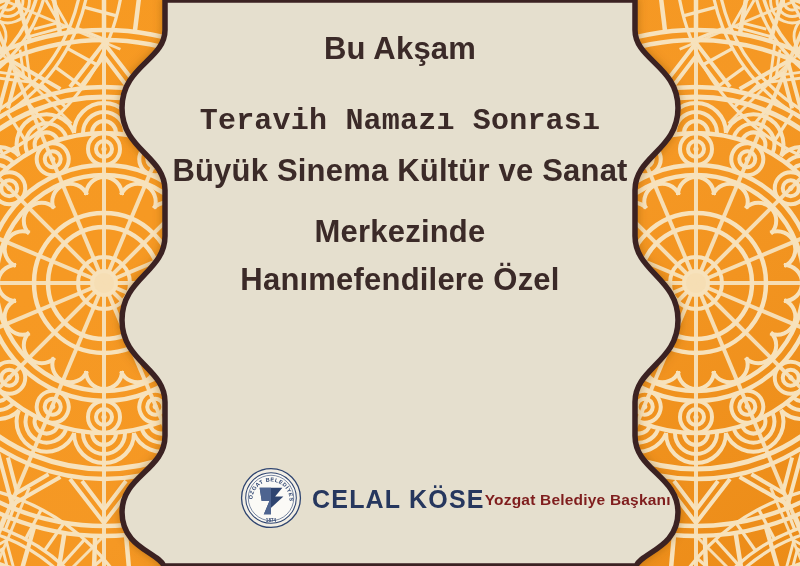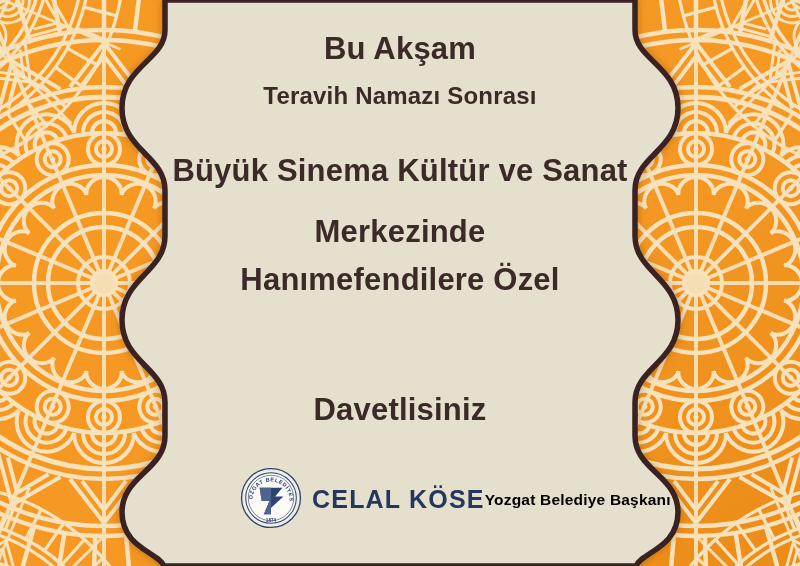--- a/index.html
+++ b/index.html
@@ -39,21 +39,21 @@
     left:-40px;width:580px;
     text-align:center;
     color:#3B2A28;
     font-weight:bold;
     font-family:"Liberation Sans","DejaVu Sans",sans-serif;
     letter-spacing:.2px;
     line-height:1;
     white-space:nowrap;
   }
   .msg-line.l0{top:33px;font-size:31px;}
-  .msg-line.l1{top:84px;font-size:24px;}
+  .msg-line.l1{top:106px;font-size:30px;font-family:Liberation Mono, monospace;}
   .msg-line.l2{top:155px;font-size:31px;}
   .msg-line.l3{top:216px;font-size:31px;}
   .msg-line.l4{top:264px;font-size:31px;}
   .msg-line.l5{top:335px;font-size:31px;}
   .msg-line.l6{top:394px;font-size:31px;}
 
   
   #signature{
     position:absolute;
     left:90px;top:461px;
@@ -72,21 +72,21 @@
   #sig-name{
     color:#26375E;
     font-weight:bold;
     font-size:25px;
     letter-spacing:1.2px;
     line-height:1.05;
     white-space:nowrap;
     font-family:"Liberation Sans","DejaVu Sans",sans-serif;
   }
   #sig-title{
-    color:#000000;
+    color:#7f1d1d;
     font-weight:bold;
     font-size:15.5px;
     letter-spacing:.2px;
     line-height:1.15;
     white-space:nowrap;
     margin-top:1px;
     font-family:"Liberation Sans","DejaVu Sans",sans-serif;
   }
 </style>
 </head>
@@ -628,21 +628,20 @@
           L 635 0
           Z" fill="#E5DFCE" stroke="#3B2224" stroke-width="5.5" stroke-linejoin="round"></path>
   </svg>
 
   <div id="content">
     <div class="msg-line l0">Bu Akşam</div>
     <div class="msg-line l1">Teravih Namazı Sonrası</div>
     <div class="msg-line l2">Büyük Sinema Kültür ve Sanat</div>
     <div class="msg-line l3">Merkezinde</div>
     <div class="msg-line l4">Hanımefendilere Özel</div>
-    <div class="msg-line l6">Davetlisiniz</div>
 
     <div id="signature">
 
       <svg id="emblem" viewBox="0 0 120 120">
         <circle cx="60" cy="60" r="57" fill="#F2EEE4" stroke="#2E4470" stroke-width="2.5"></circle>
         <circle cx="60" cy="60" r="49" fill="#FBFAF6" stroke="#2E4470" stroke-width="2"></circle>
         <circle cx="60" cy="60" r="44" fill="none" stroke="#2E4470" stroke-width="1.2"></circle>
         <path id="arcpath" d="M 24 64 A 36 36 0 0 1 96 64" fill="none"></path>
         <text font-size="10.5" font-weight="bold" fill="#2E4470" font-family="'Liberation Sans',sans-serif" letter-spacing="1.1">
           <textPath href="#arcpath" startOffset="50%" text-anchor="middle">YOZGAT BELEDİYESİ</textPath>

